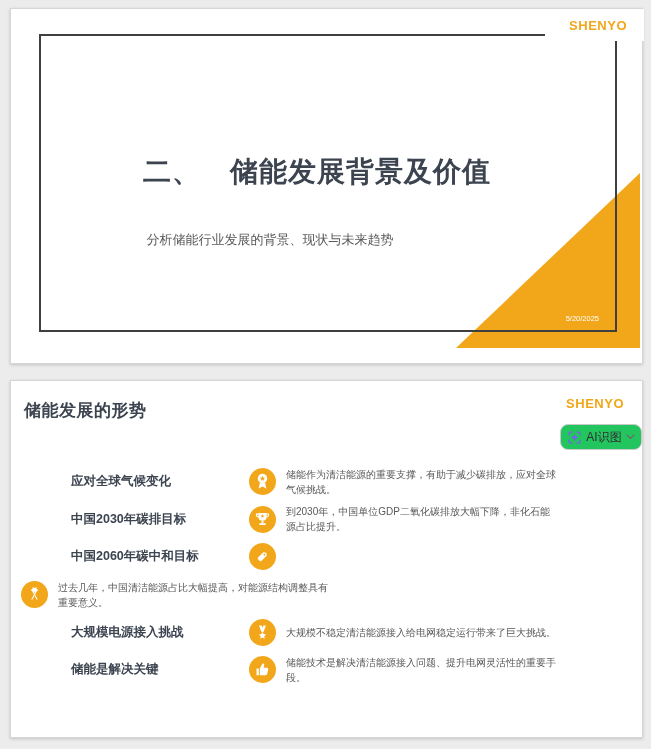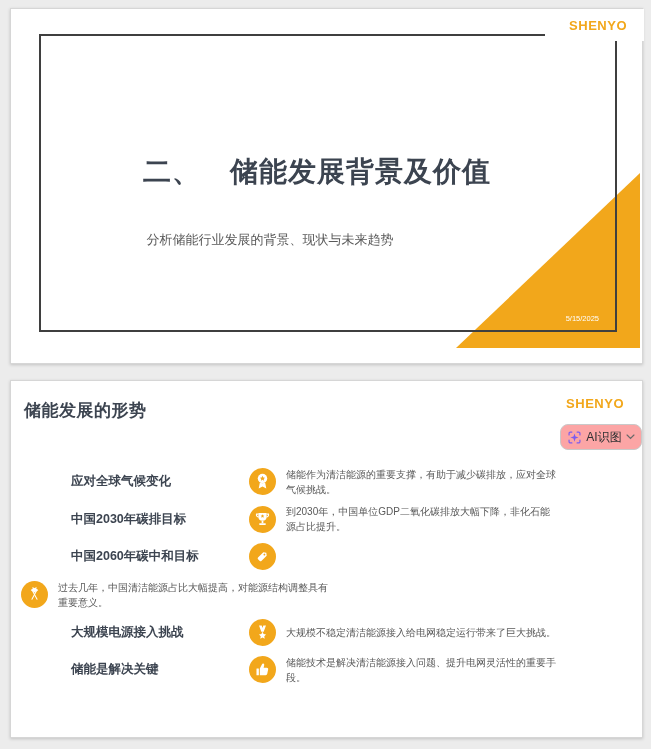--- a/index.html
+++ b/index.html
@@ -49,21 +49,21 @@
   }
 
   
   .s2-title {
     position:absolute; left:13px; top:18px;
     font-size:17px; font-weight:bold; color:#3C4450; letter-spacing:.5px;
   }
   .s2-logo { position:absolute; right:18px; top:13px; }
   .ai-button {
     position:absolute; left:549px; top:43px; width:82px; height:26px;
-    background:#fca5a5; border:1px solid #c9c9c9; border-radius:8px;
+    background:#22c55e; border:1px solid #c9c9c9; border-radius:8px;
     display:flex; align-items:center; justify-content:center; gap:4px;
     cursor:pointer;
   }
   .ai-button-label { font-size:12px; color:#303133; }
   .rows {
     position:absolute; left:0; top:82px; width:100%;
   }
   .row { height:37.6px; display:flex; align-items:center; }
   .row-label {
     width:228px; padding-left:60px; font-size:12.5px; font-weight:bold;
@@ -78,21 +78,21 @@
   .row-desc {
     margin-left:10px; width:270px; font-size:10px; color:#595959;
     line-height:1.5;
   }
 </style>
 </head>
 <body>
 
 <div class="slide-card" id="slide1">
   <div class="corner-triangle"></div>
-  <div class="s1-date">5/15/2025</div>
+  <div class="s1-date">5/20/2025</div>
   <div class="frame-box"></div>
   <div class="s1-logo-patch">
     <span class="brand-logo">SHENYO</span>
   </div>
   <div class="s1-title">二、　储能发展背景及价值</div>
   <div class="s1-subtitle">分析储能行业发展的背景、现状与未来趋势</div>
 </div>
 
 <div class="slide-card" id="slide2">
   <div class="s2-title">储能发展的形势</div>

